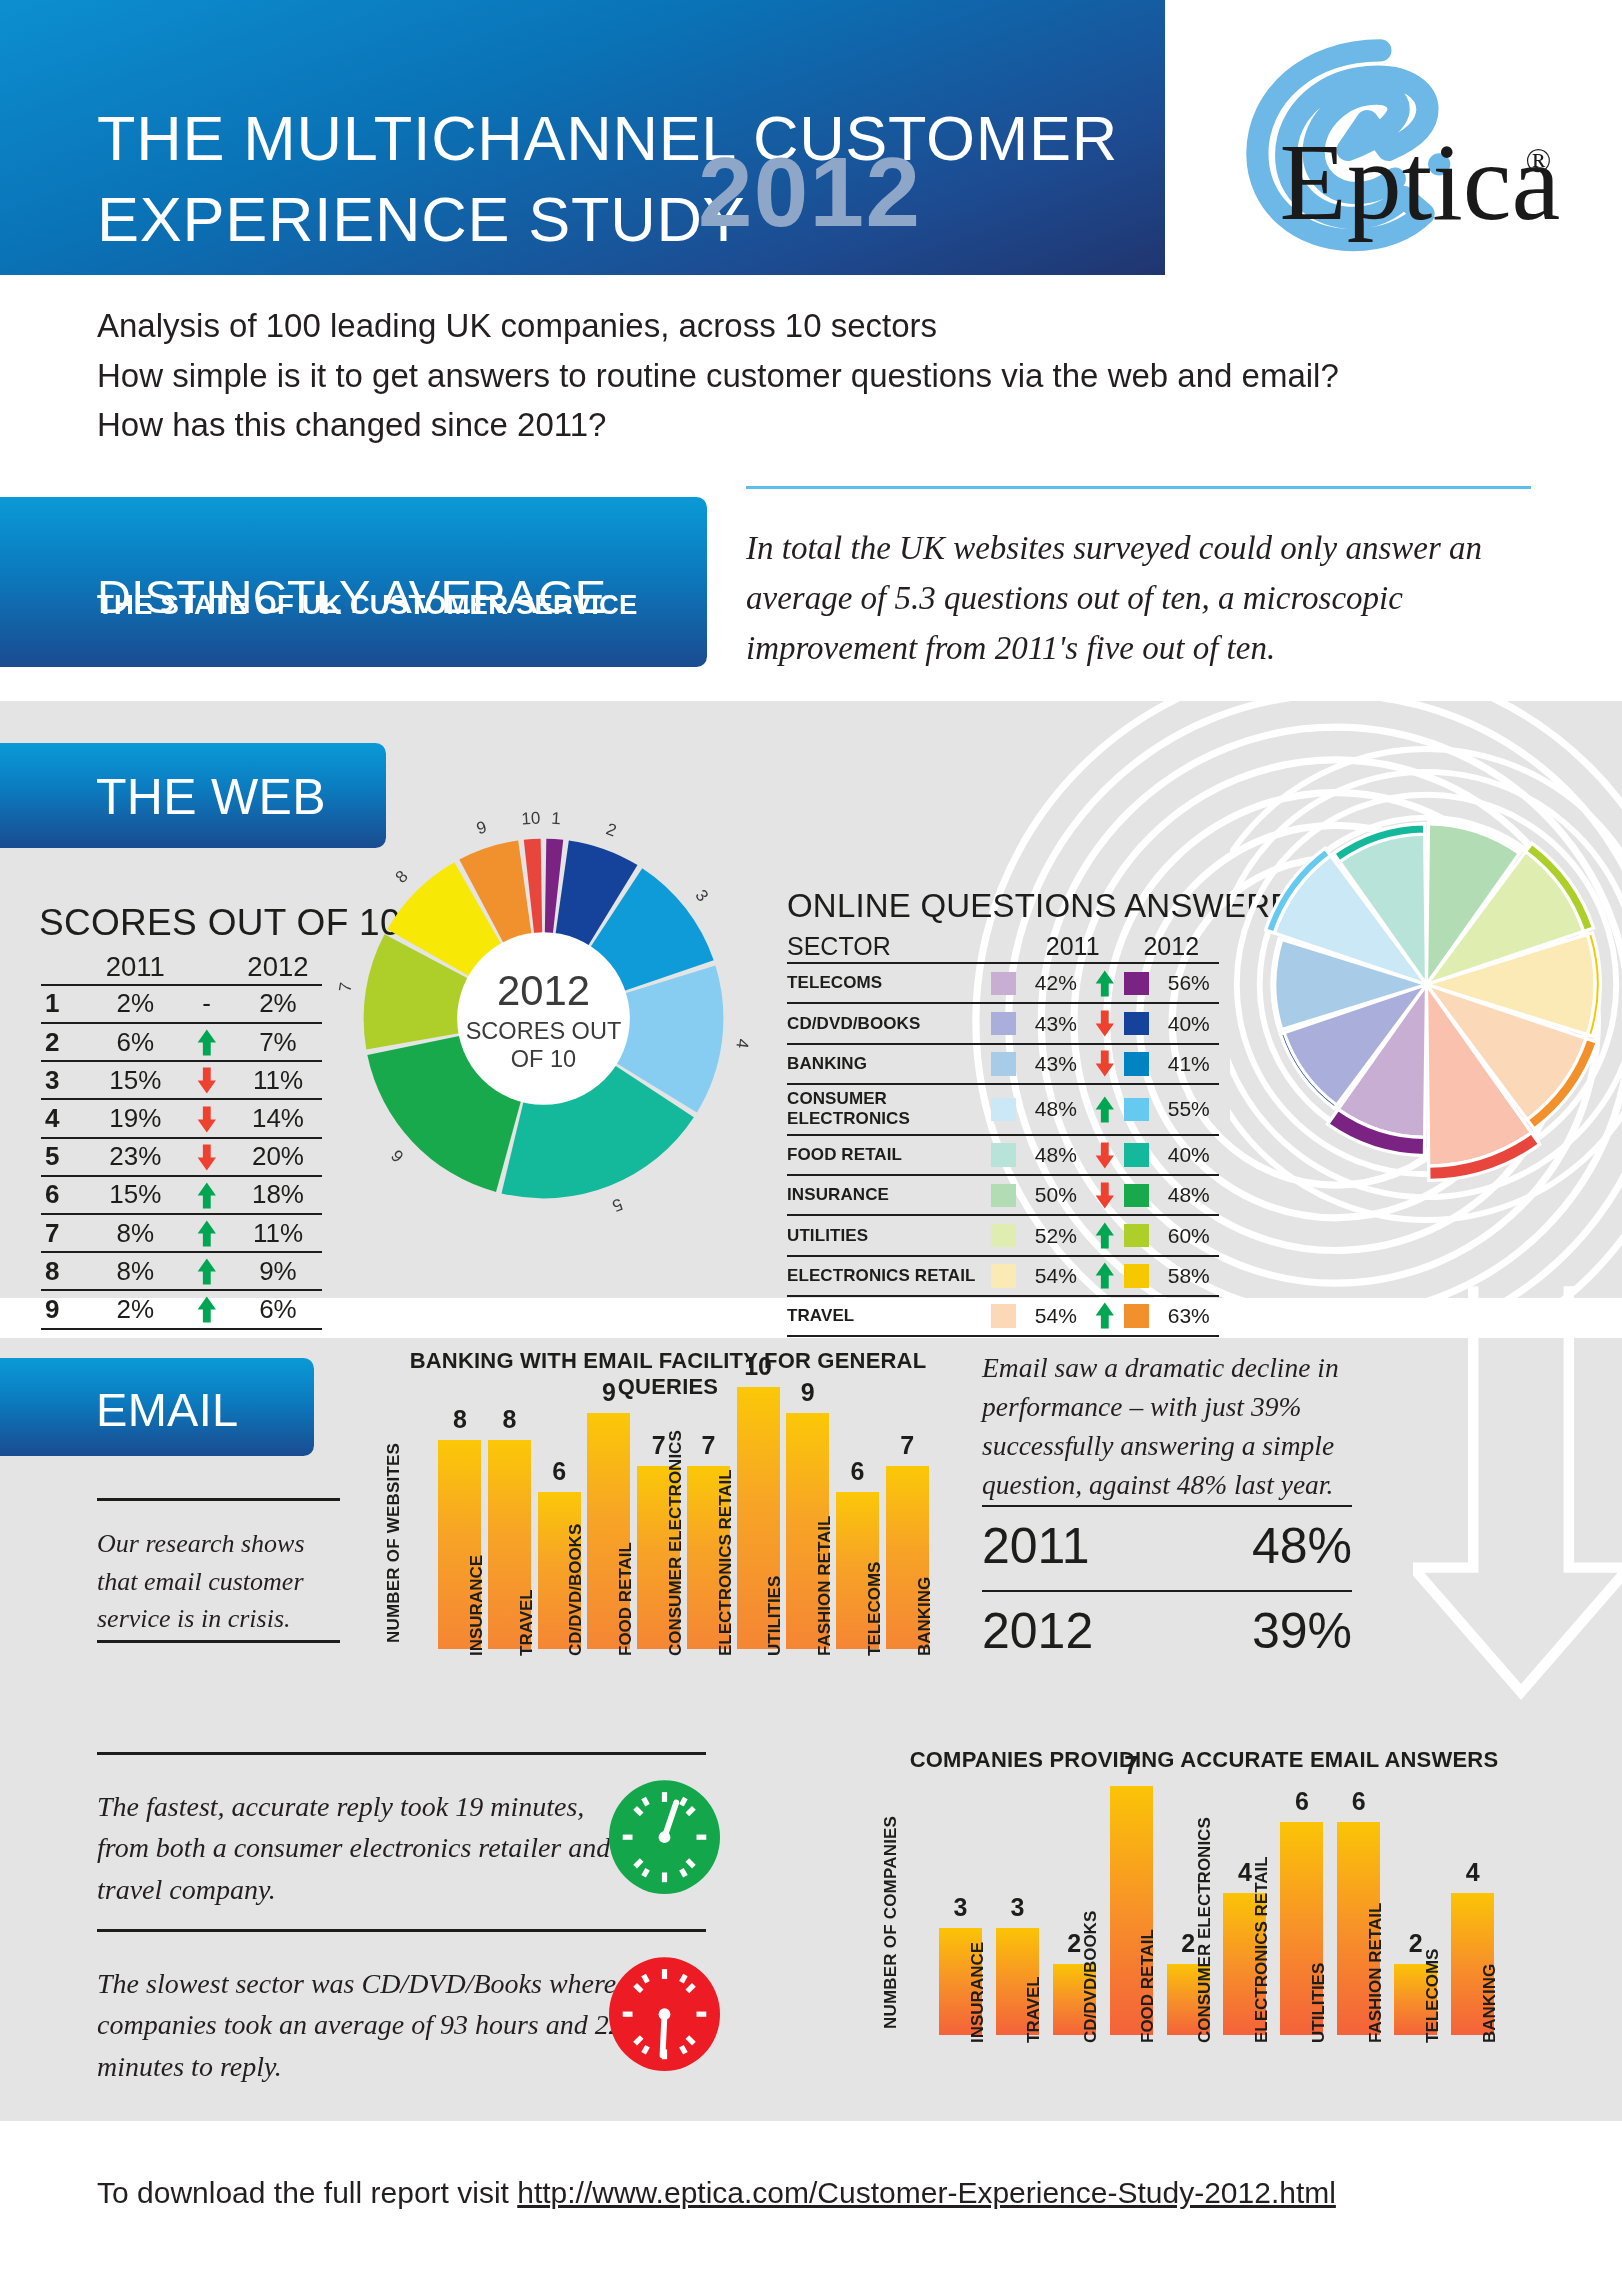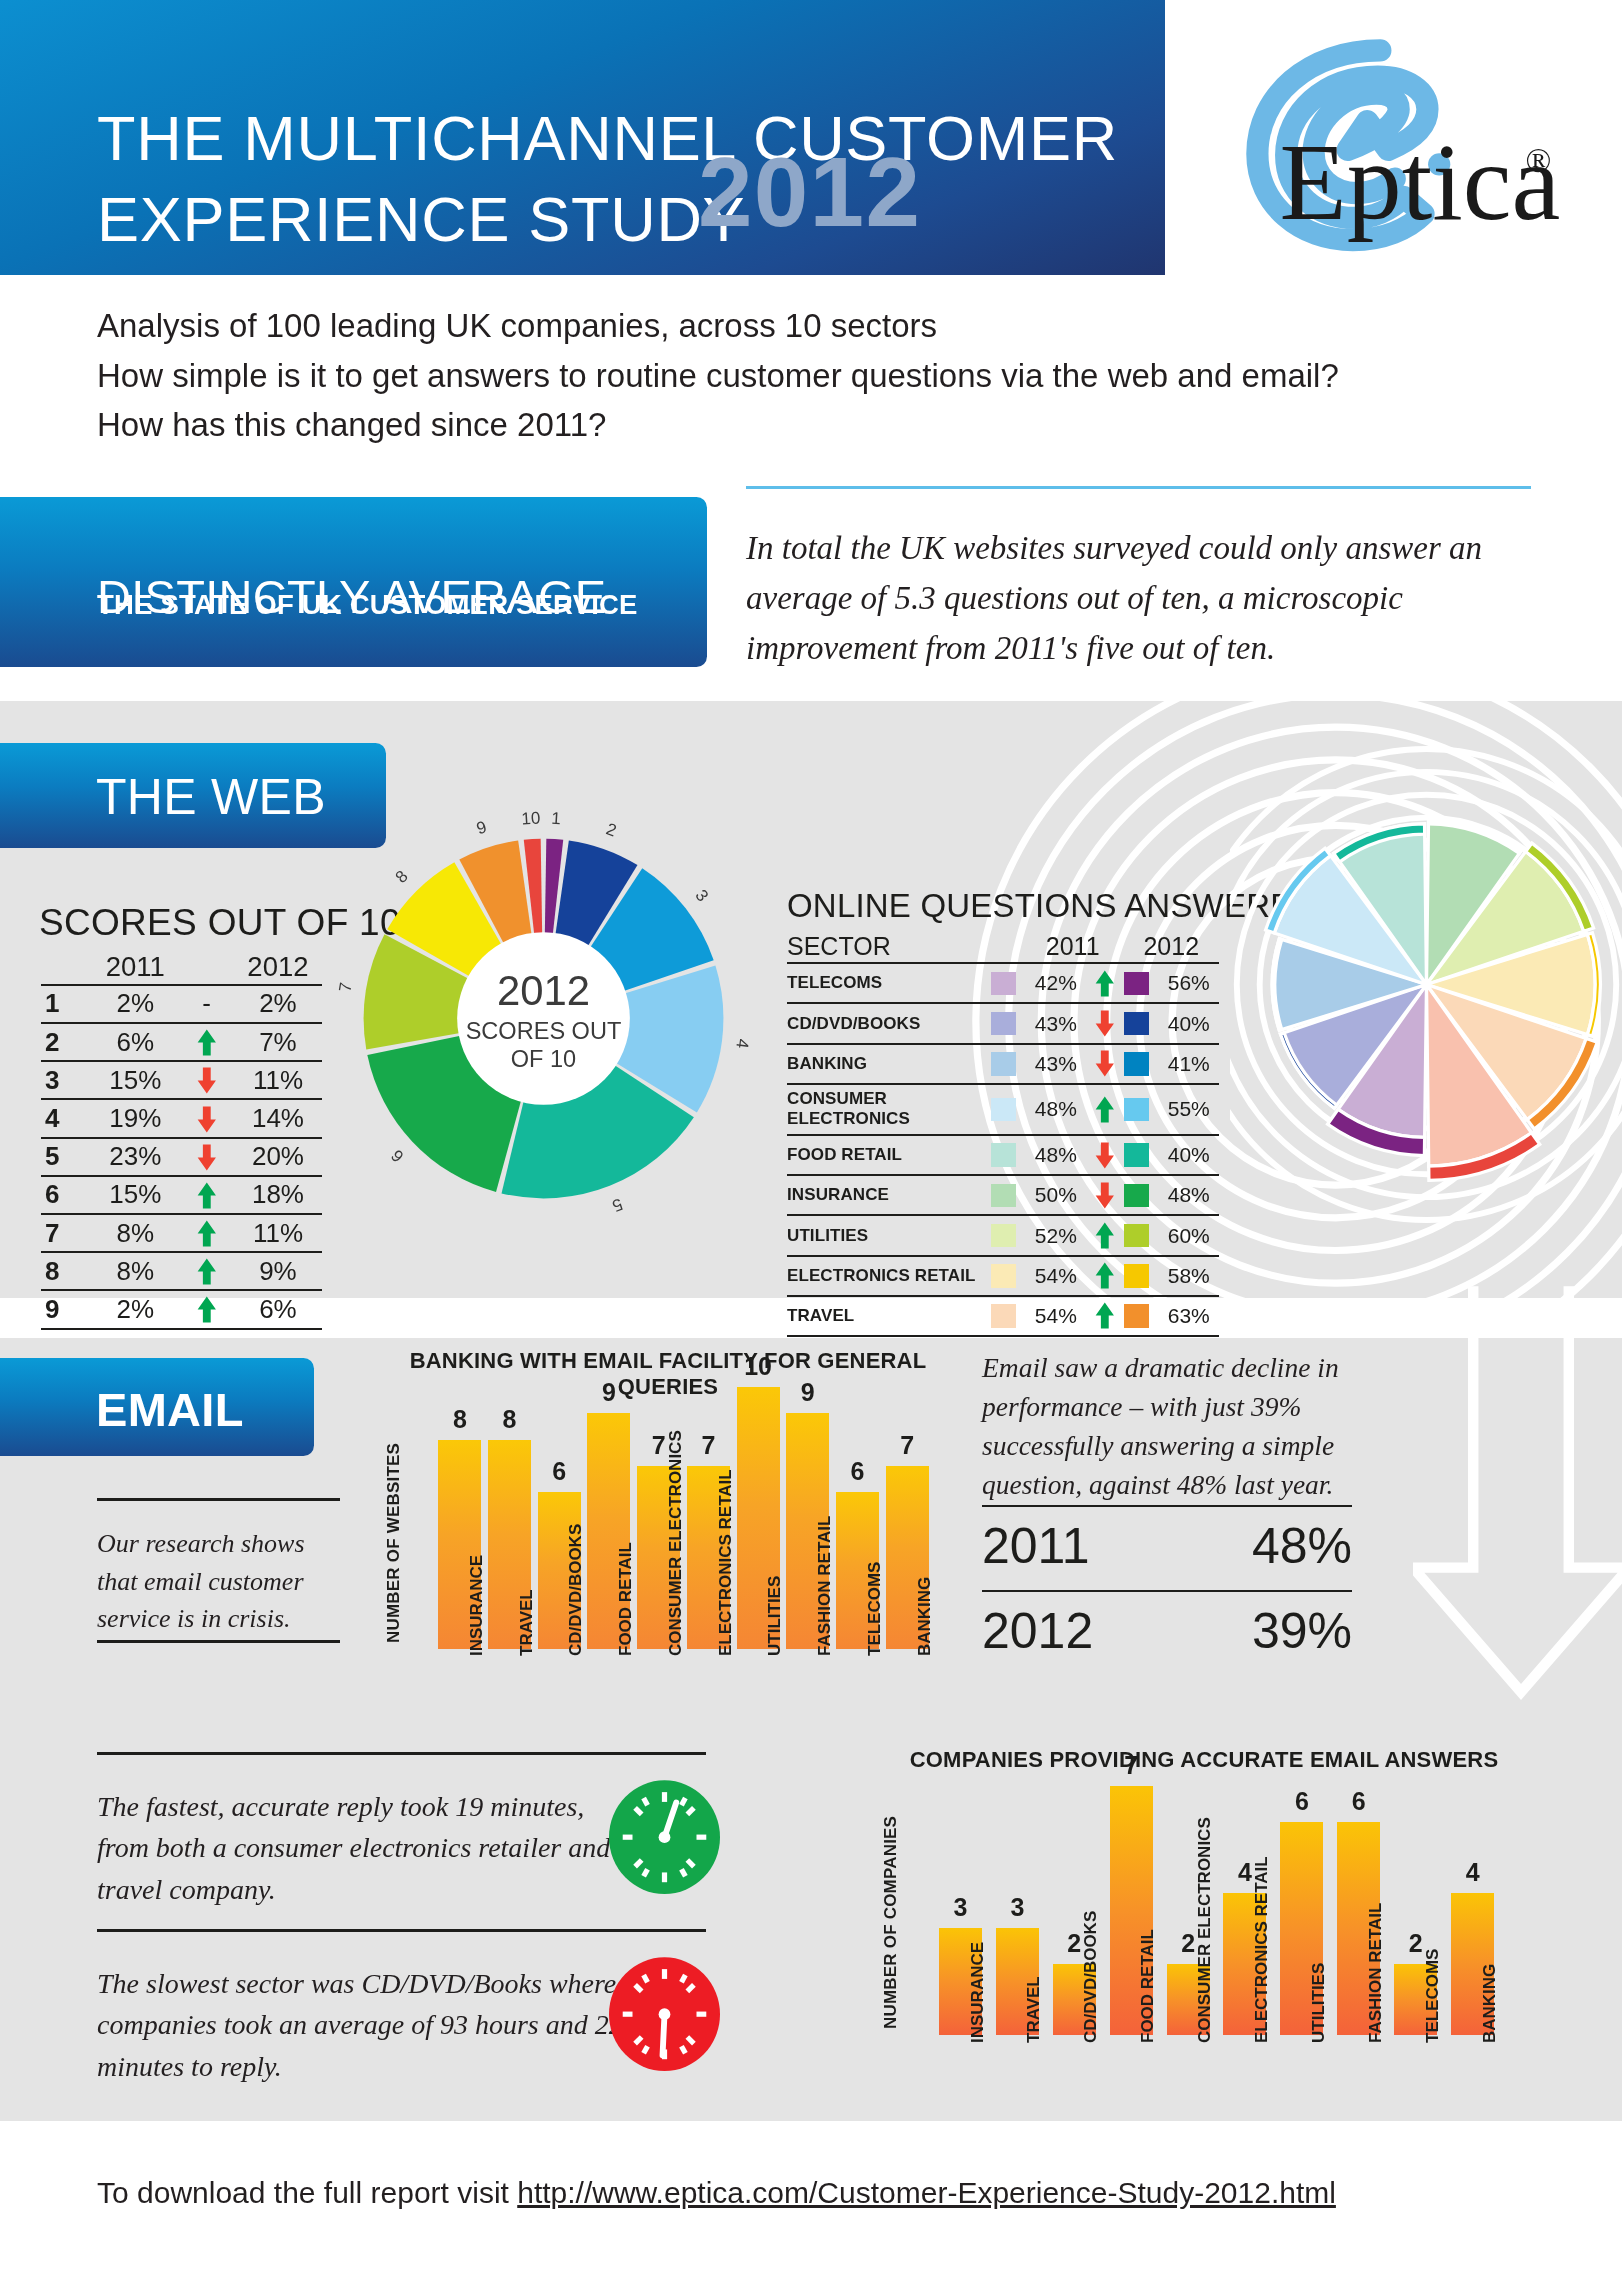--- a/index.html
+++ b/index.html
@@ -135,21 +135,21 @@
   .swatch { display:block; width: 25px; height: 23.6px; }
 
   
   .rose { position: absolute; left: 1230px; top: 713px; width: 393px; height: 543px; }
   .rose svg { width: 100%; height: 100%; }
 
   
   .email-badge { left: 0; top: 1358px; width: 314px; height: 98px; }
   .email-badge-label {
     position: absolute; left: 96px; top: 1382px;
-    font-size: 47px; font-weight: 700; color: #fff; letter-spacing: 0.3px;
+    font-size: 47px; font-weight: 400; color: #fff; letter-spacing: 0.3px;
   }
 
   .rule { position: absolute; background: #1d1d1b; height: 2.6px; }
 
   .blurb {
     position: absolute;
     font-family: "Liberation Serif", serif; font-style: italic; color: #231f20;
   }
   .blurb-1 { left: 97px; top: 1525px; width: 242px; font-size: 26px; line-height: 1.45; }
   .blurb-2 { left: 97px; top: 1786px; width: 517px; font-size: 28px; line-height: 1.48; }

